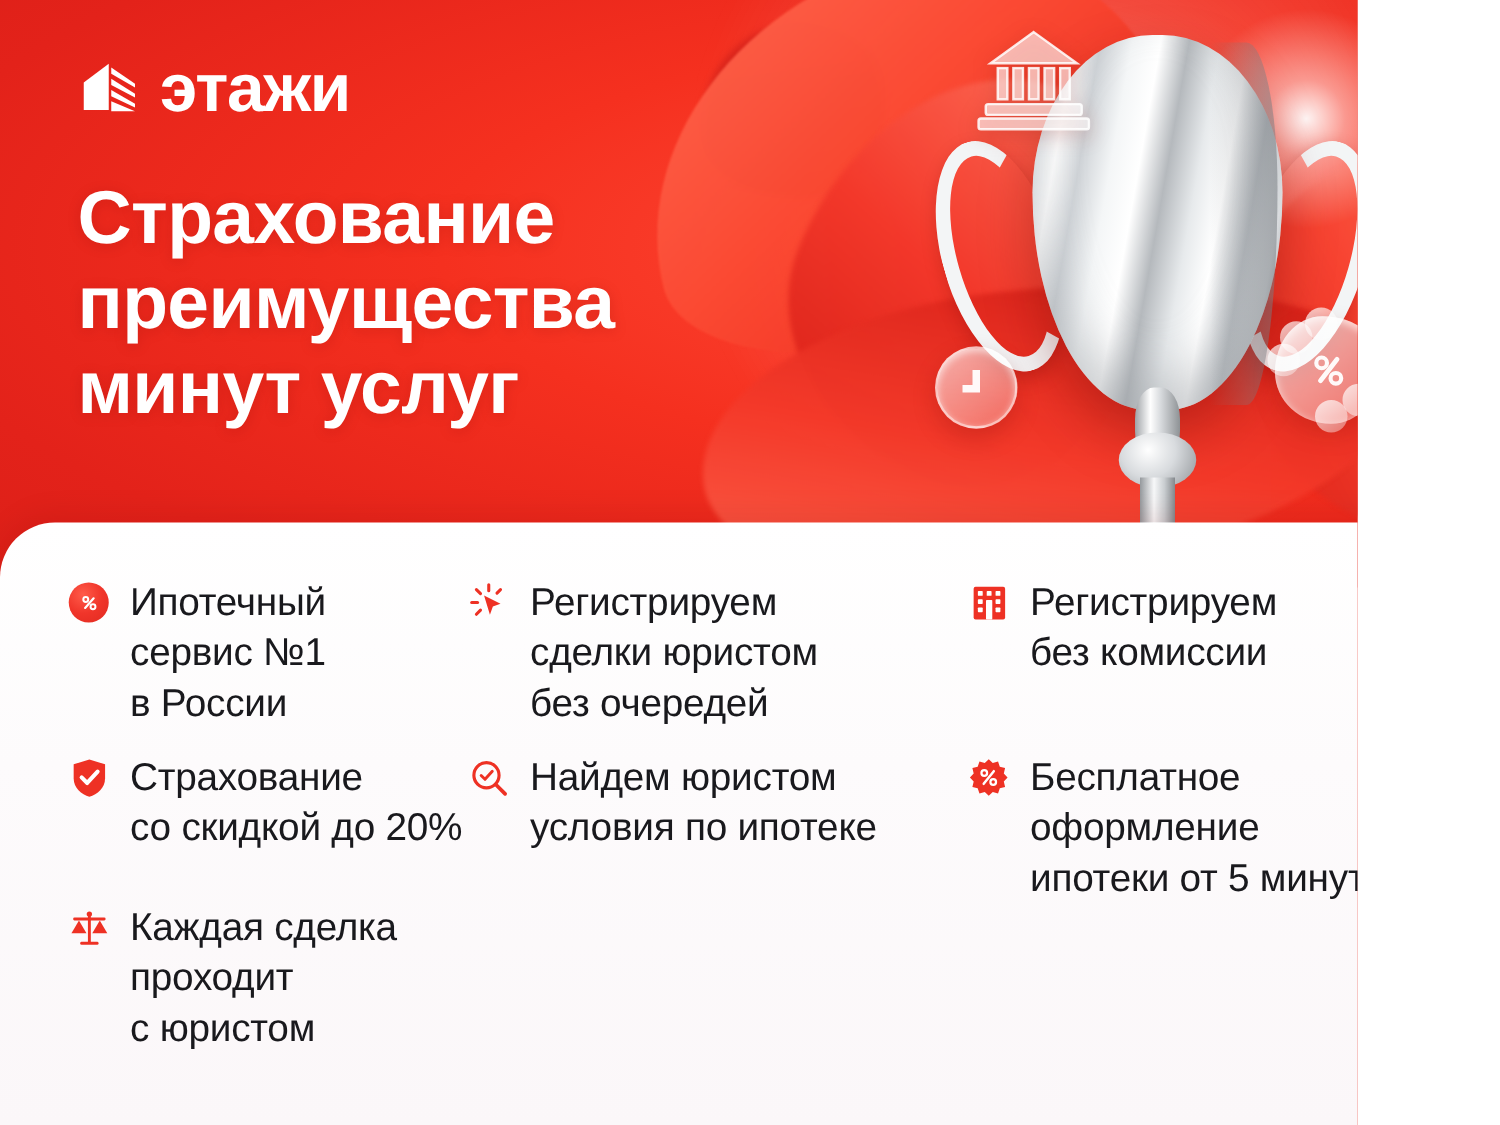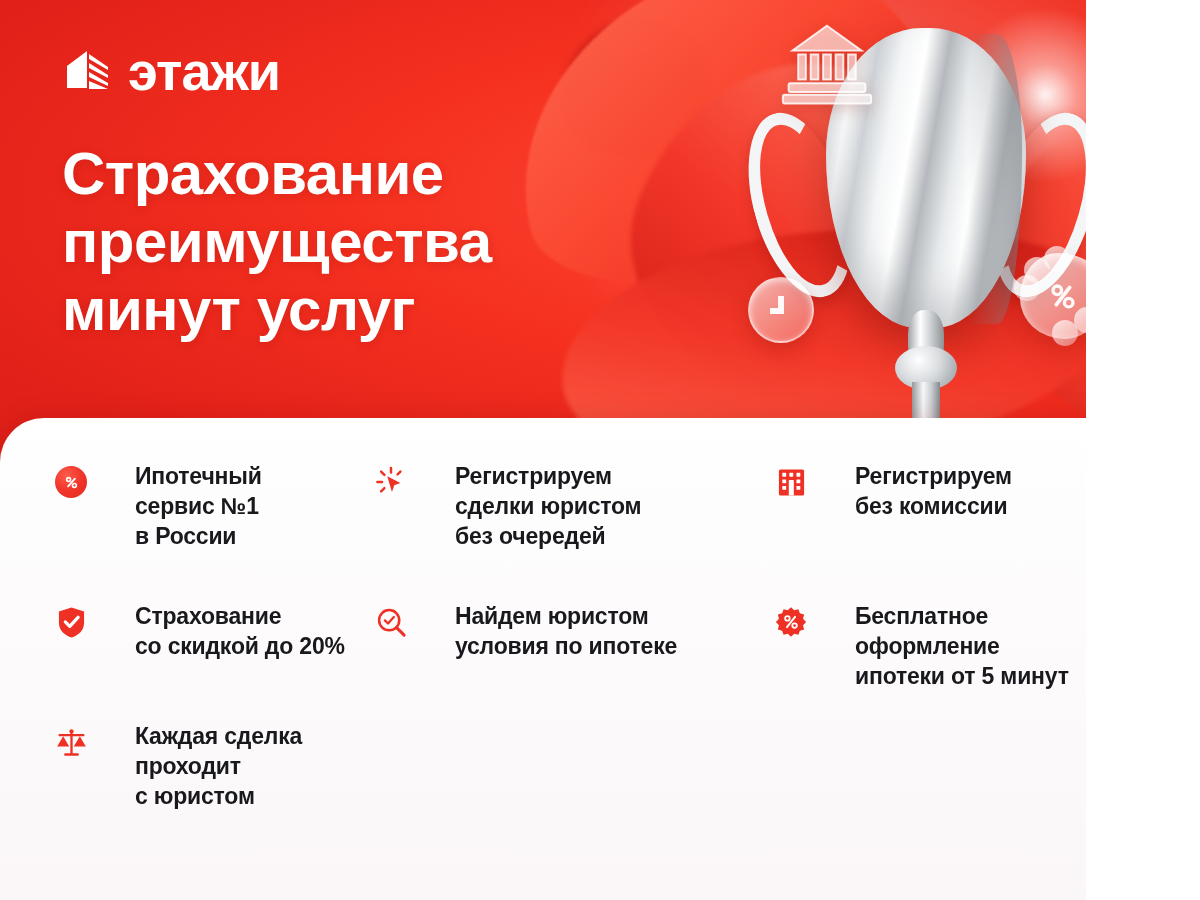--- a/index.html
+++ b/index.html
@@ -190,25 +190,24 @@
     grid-template-rows:140px 120px auto;
     column-gap:0; row-gap:0;
   }
   .feature { display:flex; gap:16px; align-items:flex-start; }
   .f-icon {
     flex:0 0 auto; width:34px; height:34px; margin-top:3px;
     display:flex; align-items:center; justify-content:center;
   }
   .f-text {
     color:#19191d;
-    font-size:23px; font-weight:bold;
+    font-size:31px; font-weight:normal;
     line-height:1.30;
     letter-spacing:-.2px;
     white-space:pre-line;
-    margin-left:31px;
   }
 
   
   .circ {
     width:32px; height:32px; border-radius:50%;
     background:radial-gradient(circle at 36% 30%, #ff5b4a 0%, #f0352a 50%, #e12a20 100%);
     display:flex; align-items:center; justify-content:center;
     color:#fff; font-weight:bold;
   }
 </style>

